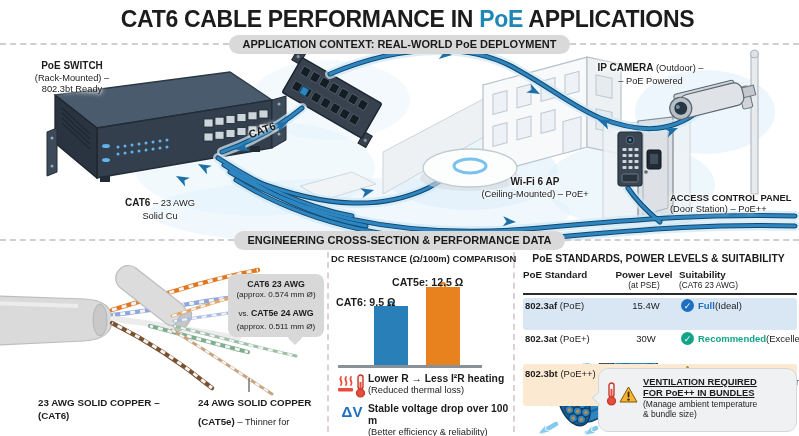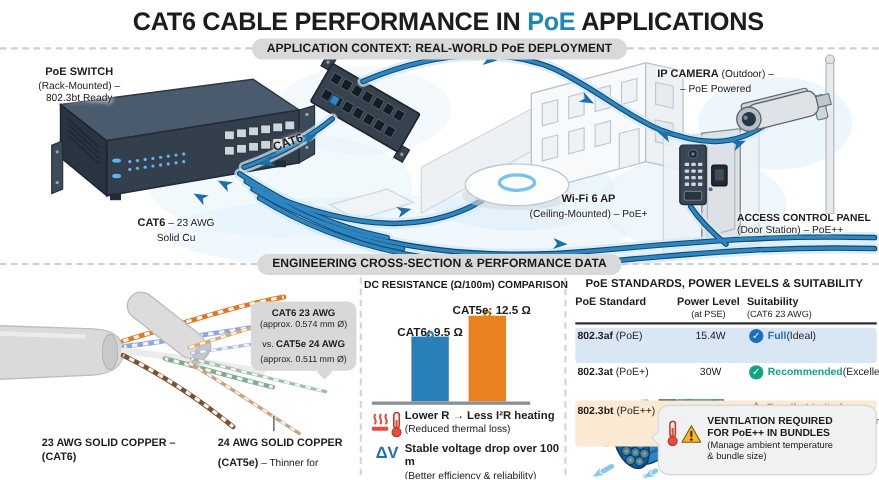--- a/index.html
+++ b/index.html
@@ -34,21 +34,21 @@
   .callout .cr{font-size:8.1px;}
   .wire-label{position:absolute;line-height:1.3;text-shadow:0 0 3px #fff,0 0 4px #fff;}
   .wire-label .b{font-weight:bold;font-size:9.8px;}
   .wire-label .r{font-size:9.2px;font-weight:normal;}
   
   .bar-area{position:absolute;left:344px;top:272px;width:130px;height:96px;}
   .baseline{position:absolute;left:-6px;right:-8px;bottom:0;height:3px;background:#8a9097;}
   .bar{position:absolute;bottom:3px;width:34px;}
   .bar .marker{position:absolute;top:-5px;left:50%;transform:translateX(-50%);width:7px;height:7px;
                background:#fff;border:2.5px solid #333;border-radius:50%;}
-  .bar-label{position:absolute;font-weight:bold;font-size:10.6px;text-align:center;white-space:nowrap;}
+  .bar-label{position:absolute;font-weight:bold;font-size:10.6px;white-space:nowrap;}
   .note{position:absolute;display:flex;align-items:flex-start;}
   .note .nicon{width:32px;flex:none;display:flex;justify-content:center;margin-top:1px;}
   .note .nb{font-weight:bold;font-size:10.3px;line-height:1.15;}
   .note .ns{font-size:9.3px;line-height:1.2;}
   .deltaV{font-weight:bold;font-size:15px;color:#1f6fc0;line-height:1;}
   
   .pt{position:absolute;left:523px;top:269px;width:274px;font-size:9.5px;}
   .pt-head{display:flex;border-bottom:2px solid #2b2b2b;padding-bottom:3px;margin-bottom:3px;}
   .pt-head .h{font-weight:bold;font-size:9.8px;line-height:1.15;}
   .pt-head .hs{font-weight:normal;font-size:8.3px;}
@@ -61,21 +61,21 @@
   .suit-bold{font-weight:bold;}
   .ic{width:13px;height:13px;border-radius:50%;color:#fff;font-size:9px;font-weight:bold;
       display:inline-flex;align-items:center;justify-content:center;margin-right:4px;flex:none;}
   .row3-sub{font-size:8.4px;margin-left:21px;white-space:nowrap;line-height:1.1;}
   
   .vent{position:absolute;left:598px;top:368px;width:199px;height:64px;background:#f0f1f2;
         border:1px solid #d5d8da;border-radius:10px;padding:7px 6px 4px 44px;line-height:1.2;}
   .vent:before{content:"";position:absolute;left:-5px;top:24px;width:9px;height:9px;background:#f0f1f2;
                border-left:1px solid #d5d8da;border-bottom:1px solid #d5d8da;transform:rotate(45deg);}
   .vent .vicons{position:absolute;left:7px;top:13px;display:flex;align-items:center;gap:2px;}
-  .vent .vb{font-weight:bold;font-size:9.4px;}
+  .vent .vb{font-weight:bold;font-size:9.4px;text-decoration:underline;}
   .vent .vs{font-size:8.5px;}
 </style>
 </head>
 <body>
 
 <div id="stage">
 
   <svg class="abs" style="left:0;top:0;" width="799" height="436" viewBox="0 0 799 436">
 
     <g fill="#ddeffa">

